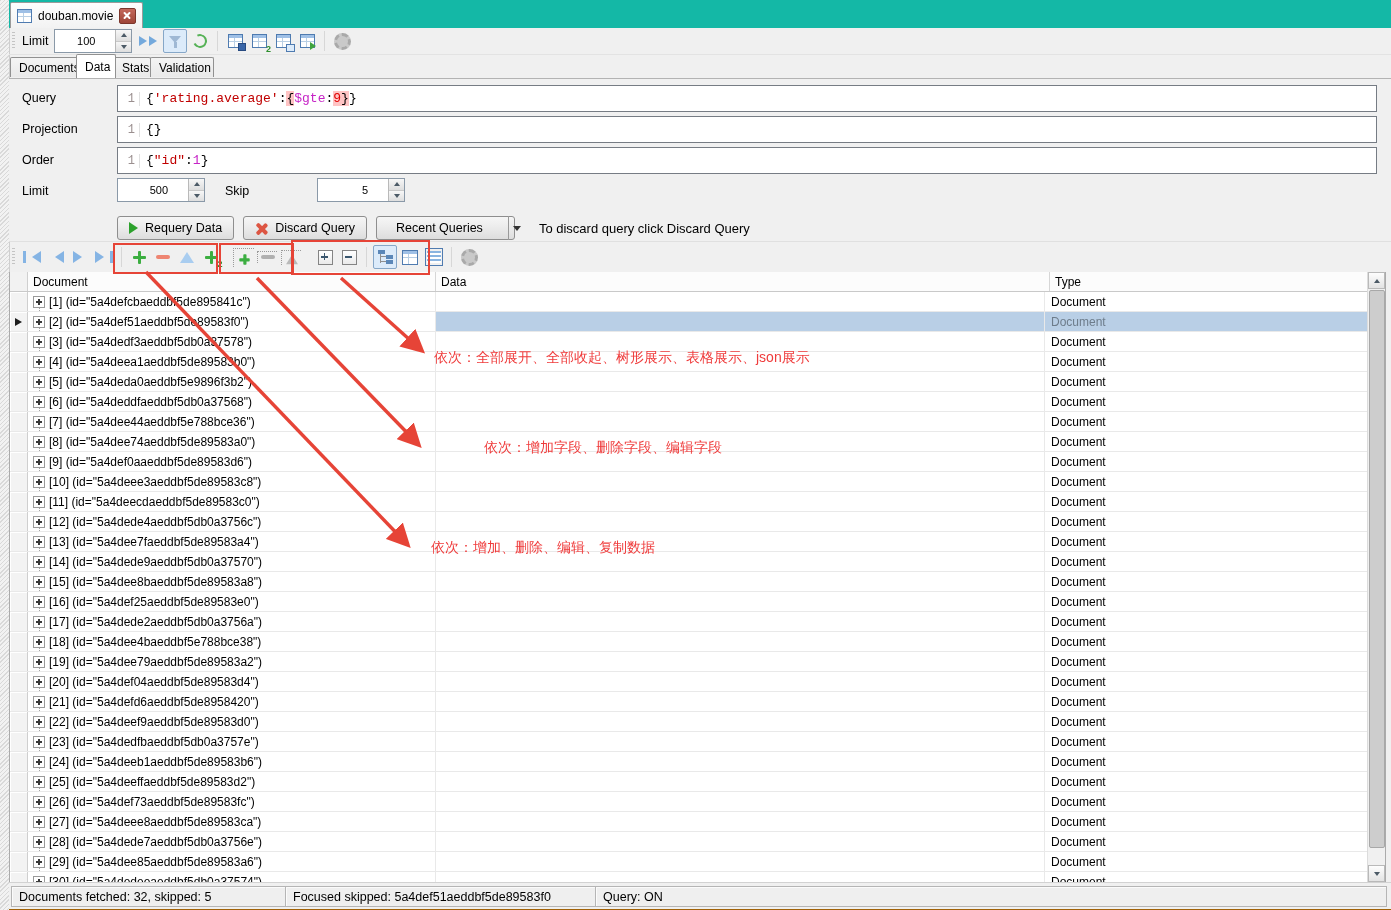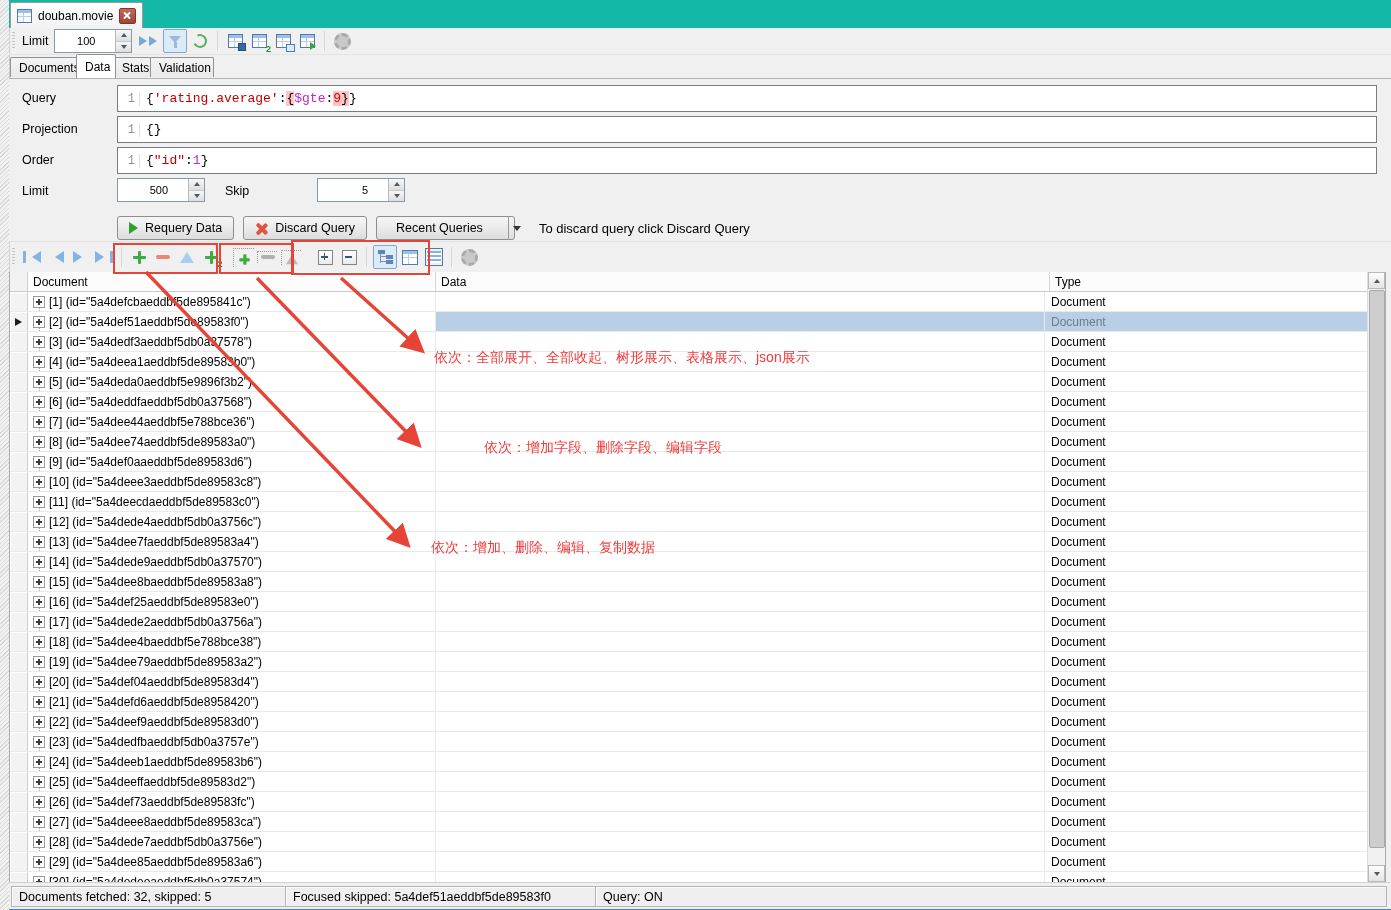--- a/index.html
+++ b/index.html
@@ -122,21 +122,21 @@
   .exp{margin-top:4px;width:10px;height:10px;border:1px solid #9a9a9a;background:#fff;position:relative;flex:none;}
   .exp::before{content:'';position:absolute;left:2px;top:4px;width:6px;height:1.5px;background:#3a3a3a;}
   .exp::after{content:'';position:absolute;left:4.2px;top:2px;width:1.5px;height:6px;background:#3a3a3a;}
   .tail{flex:1;width:0;border-left:1px dotted #a5a5a5;}
   
   .vscroll{position:absolute;right:0;top:0;width:17px;height:610px;background:#f0f0f0;border-left:1px solid #dcdcdc;}
   .sbtn{position:absolute;left:0;width:17px;height:17px;background:linear-gradient(#fdfdfd,#e3e3e3);
     border:1px solid #b9b9b9;box-sizing:border-box;display:flex;align-items:center;justify-content:center;}
   .sthumb{position:absolute;left:1px;top:18px;width:14px;height:556px;background:#cdcdcd;border:1px solid #a8a8a8;border-radius:2px;}
   
-  .statusbar{position:absolute;left:9px;top:882px;right:0;height:26px;background:#f0f0f0;border-top:1px solid #d2d2d2;border-bottom:2px solid #3b82f6;}
+  .statusbar{position:absolute;left:9px;top:882px;right:0;height:26px;background:#f0f0f0;border-top:1px solid #d2d2d2;border-bottom:2px solid #a16207;}
   .sb-panel{position:absolute;top:3px;height:19px;border:1px solid #b5b5b5;box-shadow:inset 1px 1px 0 #fbfbfb;
     display:flex;align-items:center;padding-left:7px;font-size:12.5px;background:#efefef;}
   
   .redbox{position:absolute;border:2px solid #e64437;pointer-events:none;}
   .anno-text{position:absolute;color:#ef3b3b;font-size:14px;white-space:nowrap;pointer-events:none;}
   #overlay{position:absolute;left:0;top:0;width:1391px;height:910px;pointer-events:none;z-index:50;}
 </style>
 </head>
 <body>
 

